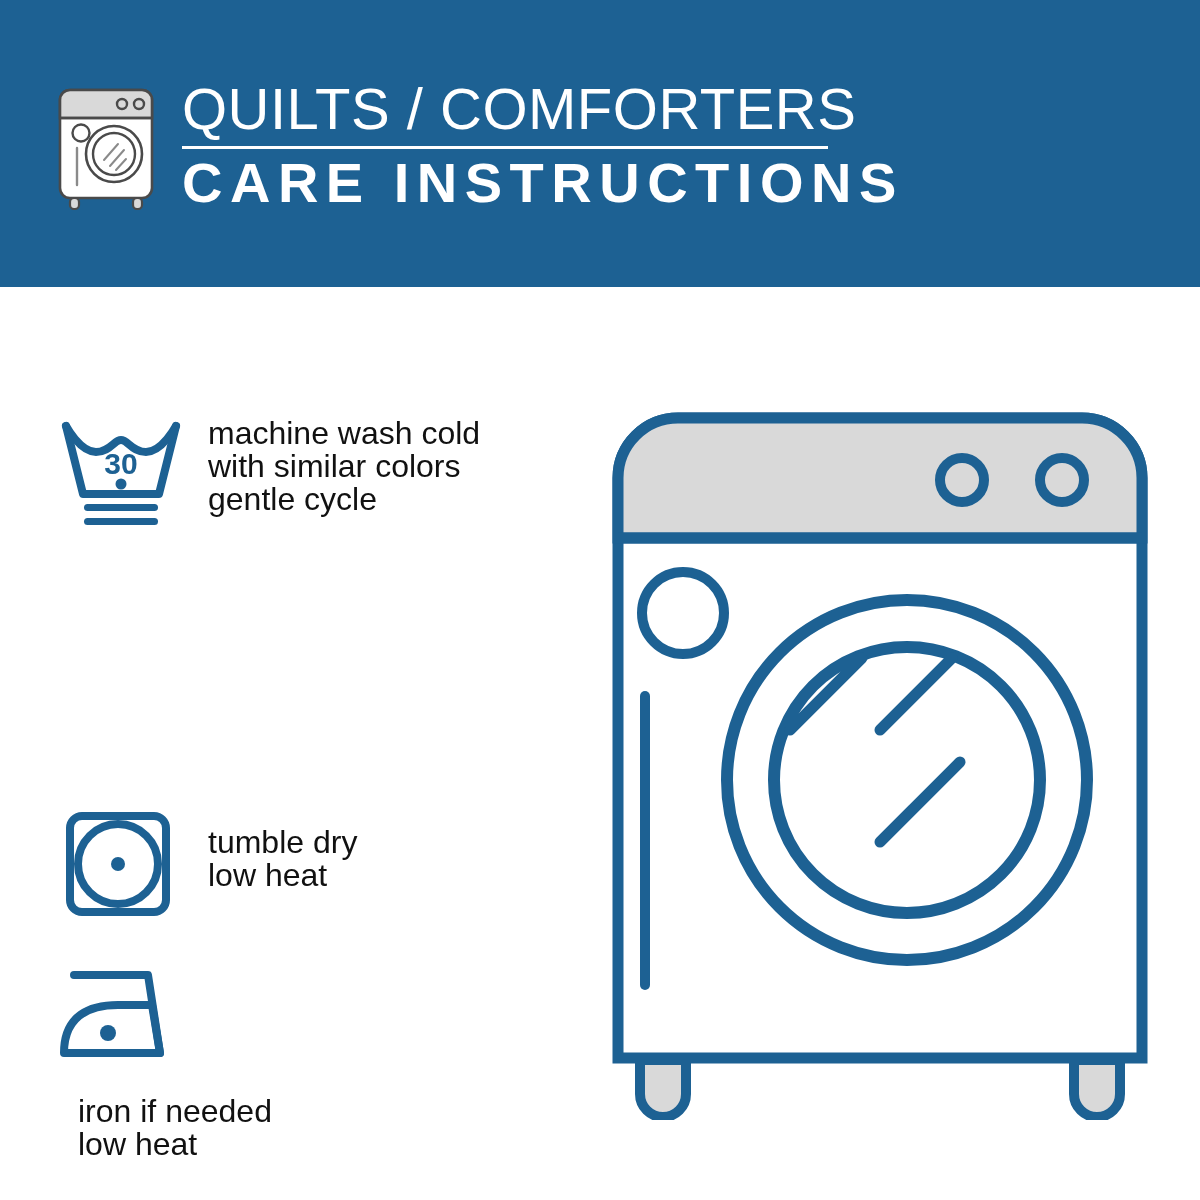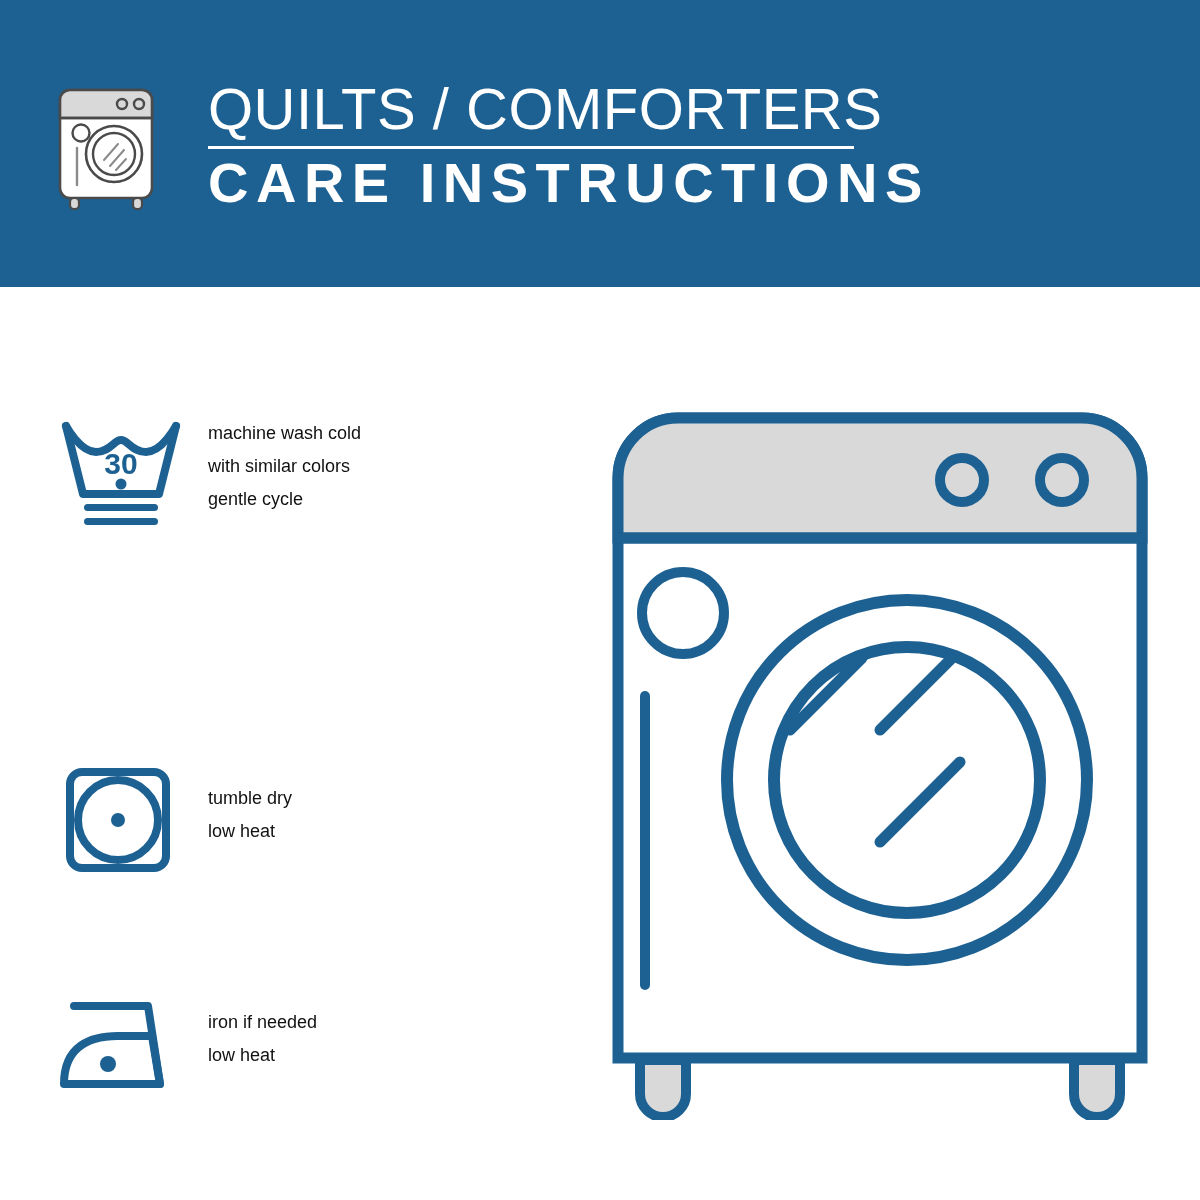--- a/index.html
+++ b/index.html
@@ -22,21 +22,20 @@
     width: 1200px;
     height: 287px;
     background: #1d6193;
   }
   #header-inner {
     position: absolute;
     left: 52px;
     top: 78px;
     display: flex;
     align-items: flex-start;
-    gap: 26px;
   }
   #header-machine-icon {
     width: 108px;
     height: 128px;
     flex: 0 0 auto;
     margin-top: 4px;
   }
   #header-titles {
     margin-left: 22px;
     display: flex;
@@ -79,29 +78,29 @@
     align-items: flex-start;
   }
   .care-symbol {
     width: 130px;
     height: 120px;
     flex: 0 0 auto;
   }
   .care-text {
     margin-left: 22px;
     color: #111111;
-    font-size: 18px;
+    font-size: 32px;
     line-height: 33px;
     white-space: pre-line;
     padding-top: 5px;
   }
   #care-row-0 { top: 125px; }
   #care-row-1 { top: 295px; }
-  #care-row-2 { top: 473px; }
-  #care-row-3 { top: 697px; }
+  #care-row-2 { top: 517px; }
+  #care-row-3 { top: 666px; flex-direction: column; }
   #care-row-1 .care-text,
   #care-row-2 .care-text,
   #care-row-3 .care-text { padding-top: 22px; }
 
   
   #machine-illustration {
     position: absolute;
     left: 600px;
     top: 400px;
     width: 560px;

